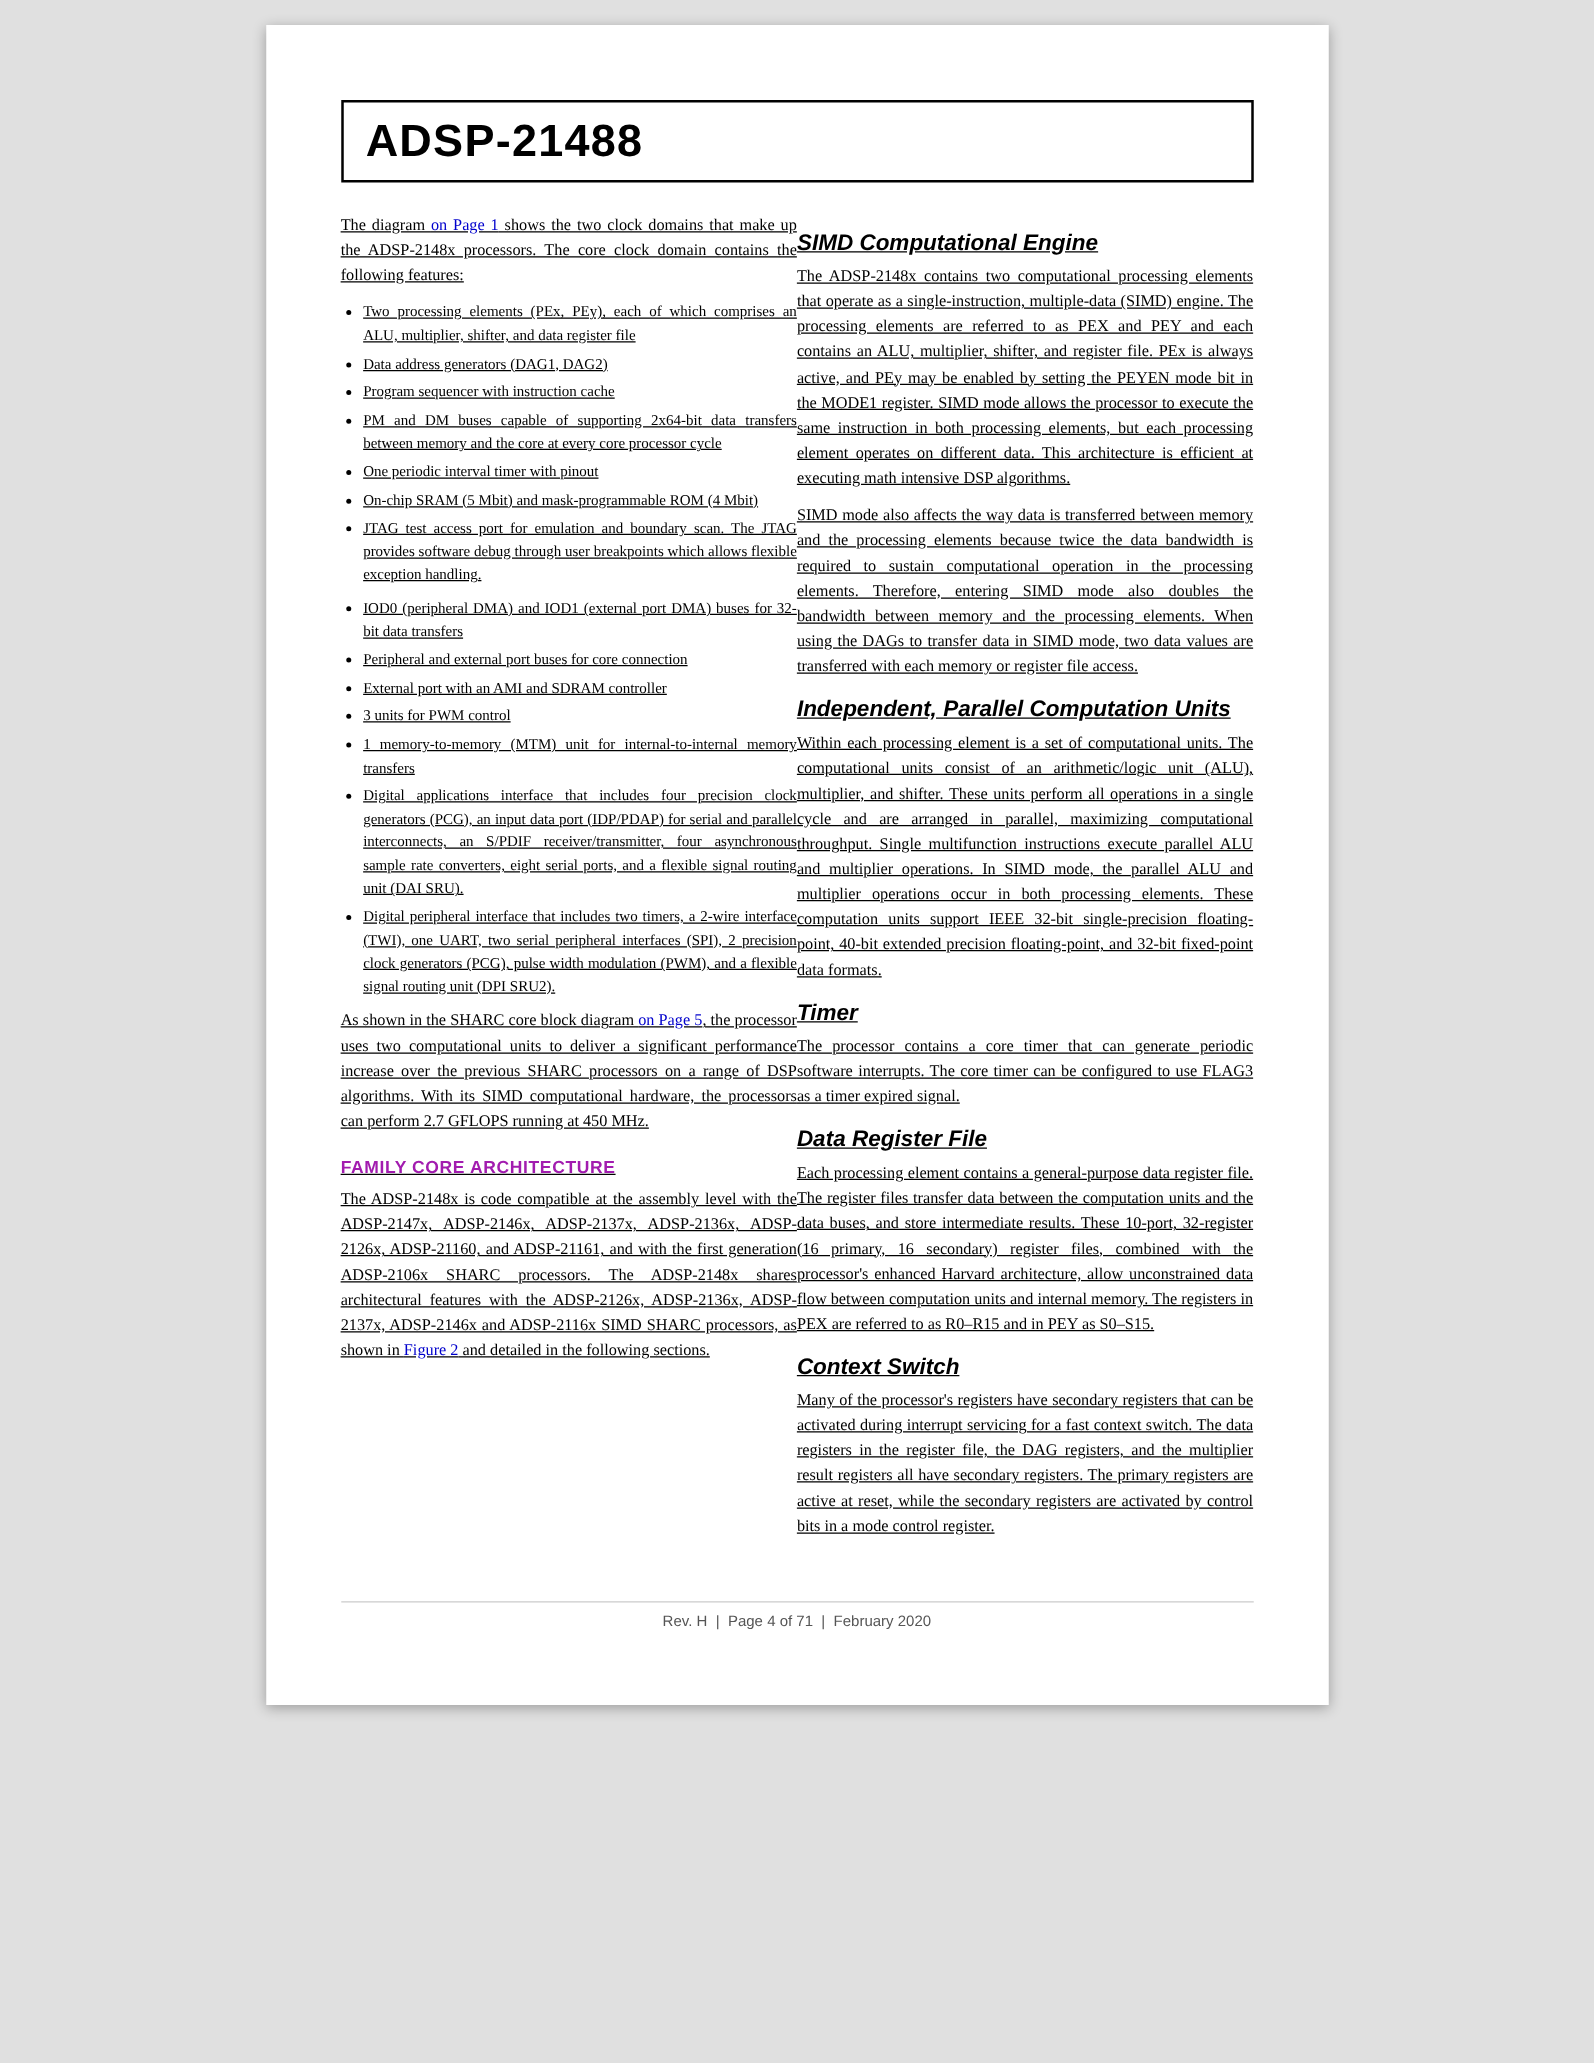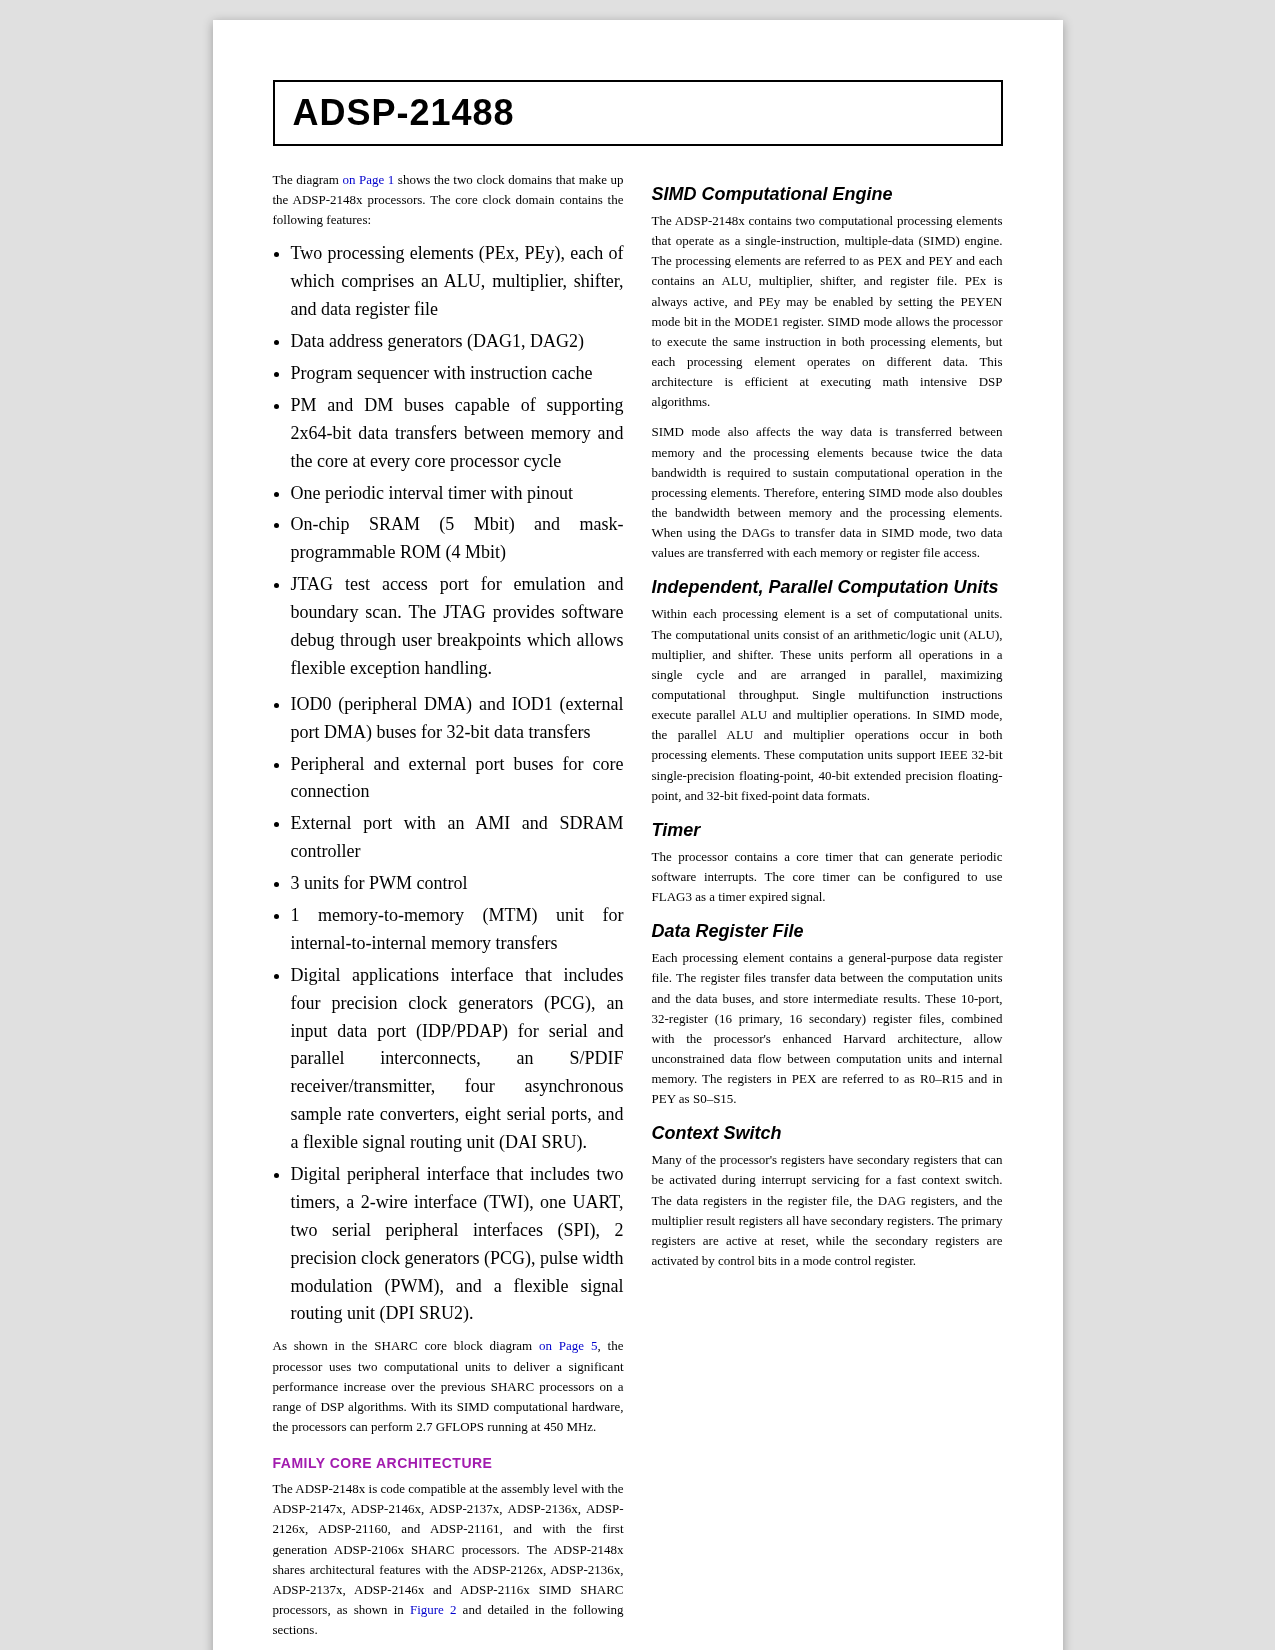--- a/index.html
+++ b/index.html
@@ -29,21 +29,21 @@
     }
     .header-title {
       font-size: 36px;
       font-weight: 900;
       font-family: Arial, sans-serif;
       letter-spacing: 1px;
       color: #000;
     }
     .two-col {
       display: flex;
-      gap: 28px;
+      text-decoration: underline;
     }
     .col-left {
       flex: 1 1 0;
       min-width: 0;
     }
     .col-right {
       flex: 1 1 0;
       min-width: 0;
     }
     p {
@@ -51,21 +51,21 @@
       line-height: 1.55;
       color: #000;
       margin-bottom: 10px;
       text-align: justify;
     }
     ul {
       margin: 8px 0 8px 18px;
       padding: 0;
     }
     ul li {
-      font-size: 18px;
+      font-size: 12px;
       line-height: 1.55;
       color: #000;
       margin-bottom: 4px;
       text-align: justify;
       list-style-type: disc;
     }
     .link {
       color: #0000cc;
       text-decoration: none;
     }

